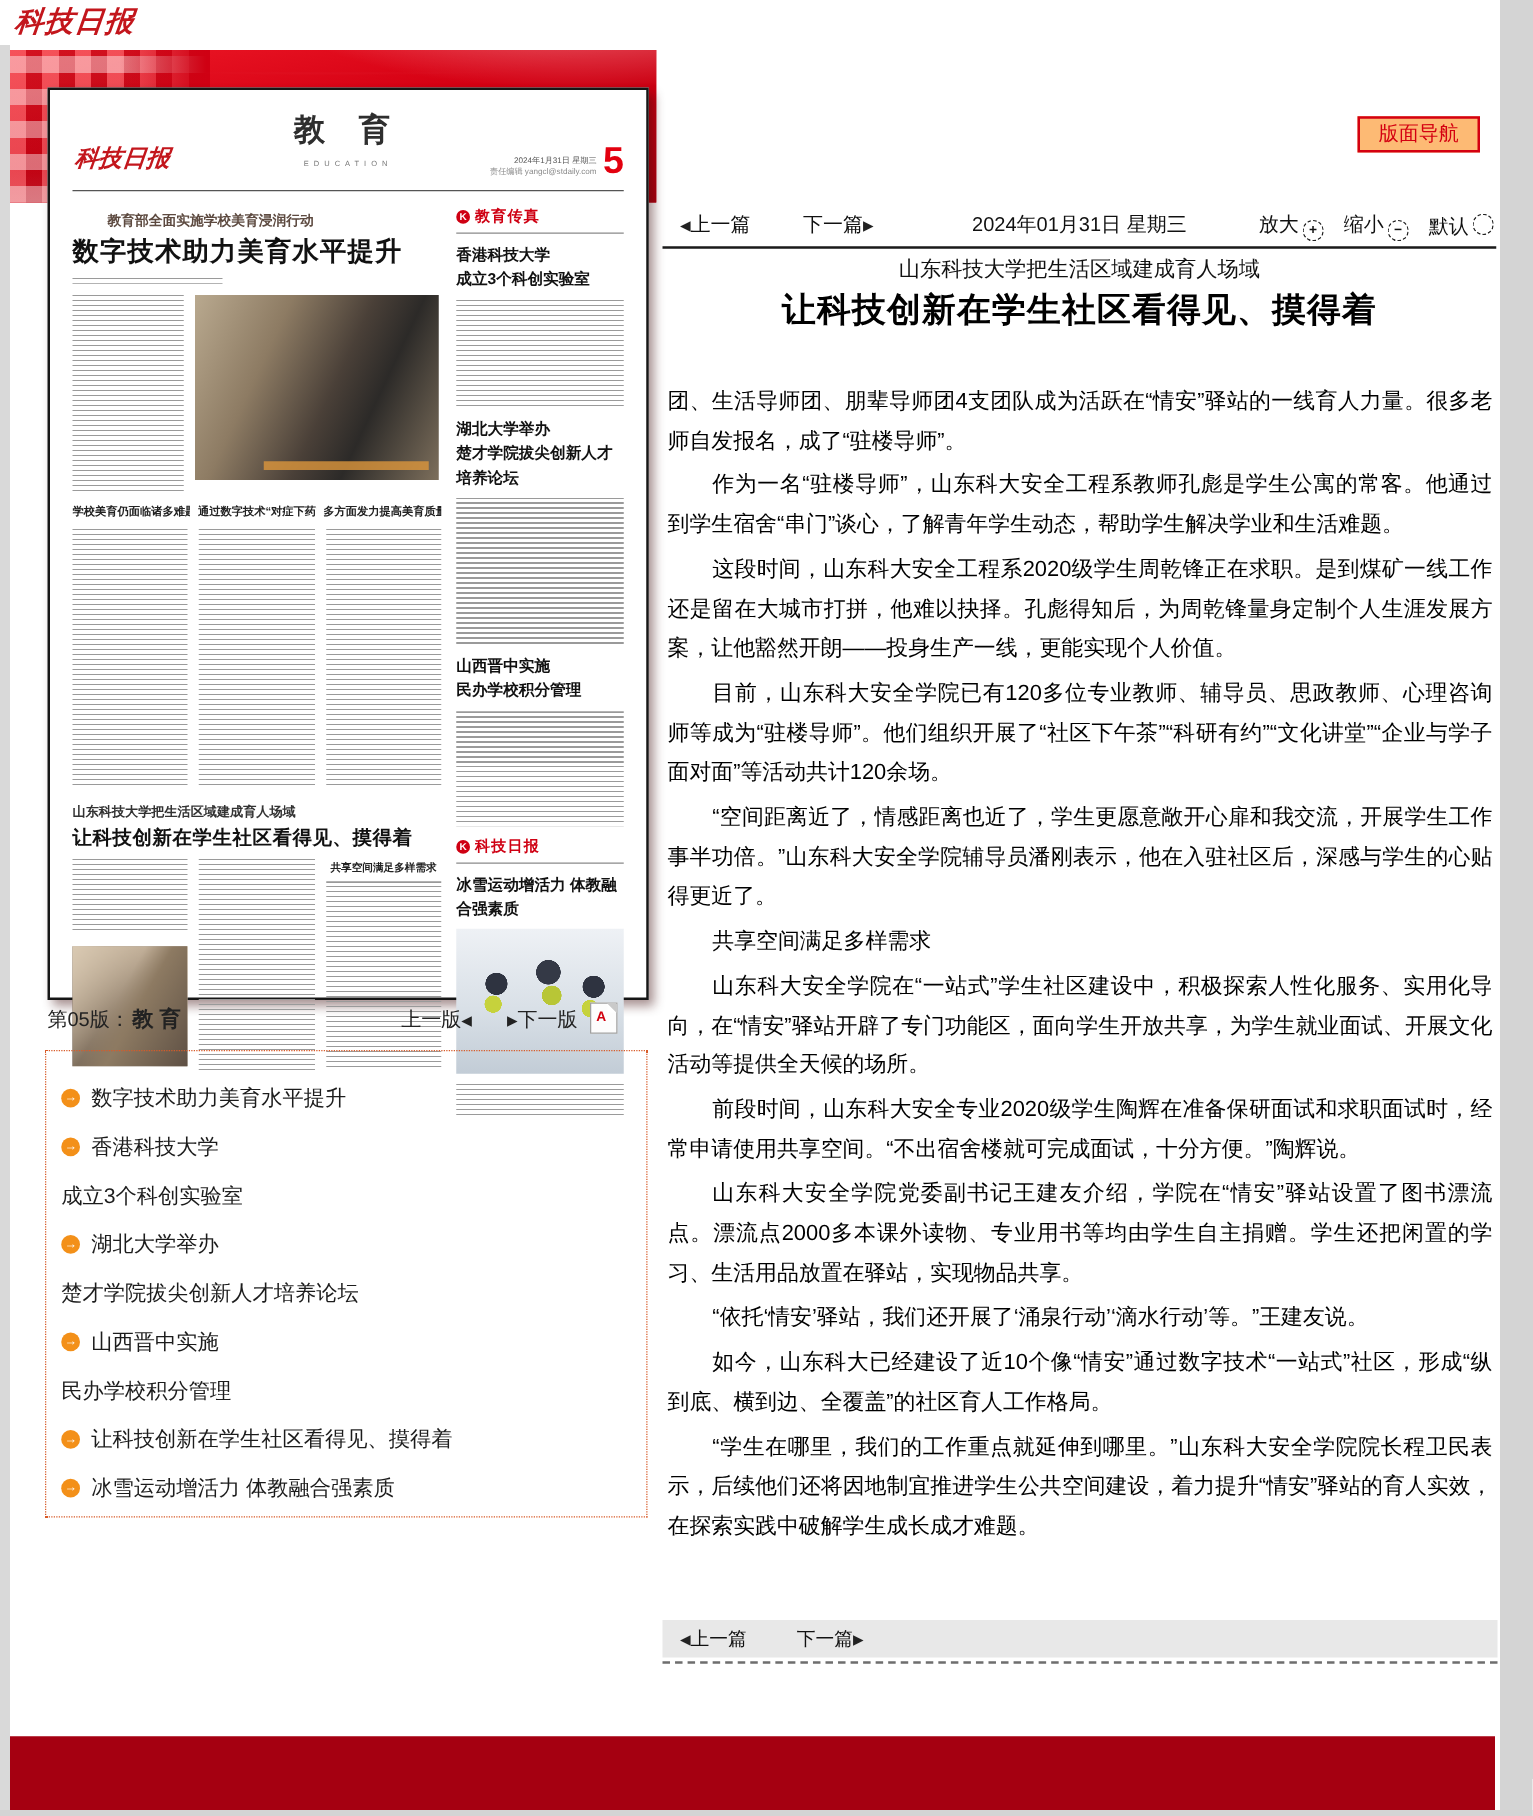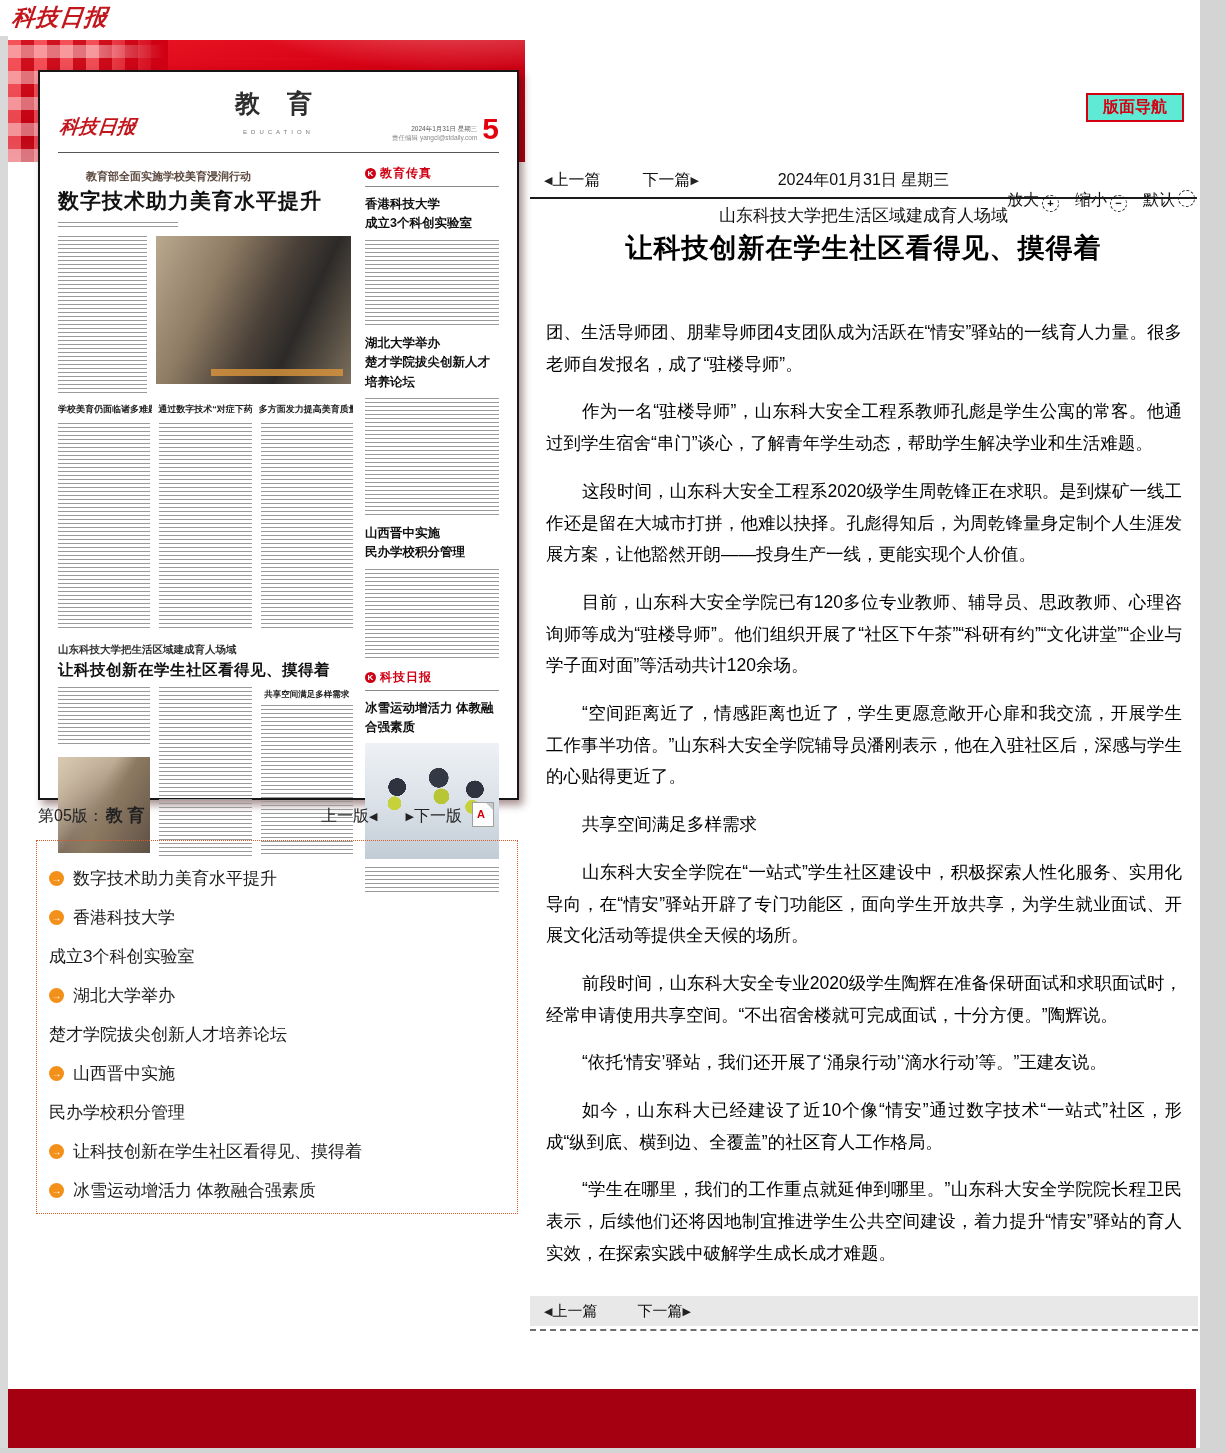--- a/index.html
+++ b/index.html
@@ -92,33 +92,33 @@
   .pdf:before{content:"";position:absolute;right:0;top:0;border-style:solid;border-width:0 7px 7px 0;
               border-color:transparent #c9c9c9 #fff transparent;}
   .pdf:after{content:"A";position:absolute;left:4px;top:5px;font-size:11px;font-weight:bold;color:#d1000e;}
   .listbox{left:36px;top:840px;width:482px;height:374px;border:1px dotted #d85b28;box-sizing:border-box;
            padding:18px 12px 10px;}
   .li-row{display:flex;align-items:center;gap:9px;height:39px;font-size:17px;color:#1c1c1c;}
   .bullet{width:15px;height:15px;border-radius:50%;background:#f39019;color:#fff;flex:none;
           display:flex;align-items:center;justify-content:center;font-size:10px;font-weight:bold;line-height:1;}
 
   
-  .navbtn{left:1086px;top:93px;width:94px;height:25px;border:2px solid #d40011;color:#d40011;background:#5eead4;
-          font-size:16px;font-weight:bold;display:flex;align-items:center;justify-content:center;cursor:pointer;}
+  .navbtn{left:1086px;top:93px;width:94px;height:25px;border:2px solid #d40011;color:#d40011;background:#fdba74;
+          font-size:16px;font-weight:normal;display:flex;align-items:center;justify-content:center;cursor:pointer;}
   .topnav{left:530px;top:167px;width:667px;height:26px;font-size:16px;color:#111;}
   .tn-left{position:absolute;left:14px;top:3px;display:flex;gap:42px;}
   .tn-date{position:absolute;left:0;width:100%;top:3px;text-align:center;}
-  .tn-right{position:absolute;right:2px;top:3px;display:flex;gap:16px;align-items:center;margin-top:20px;}
+  .tn-right{position:absolute;right:2px;top:3px;display:flex;gap:16px;align-items:center;}
   .zicon{display:inline-flex;width:15px;height:15px;border:1px dashed #222;border-radius:50%;align-items:center;
          justify-content:center;font-size:11px;font-weight:bold;color:#111;margin-left:3px;vertical-align:-2px;}
   .hr-black{left:530px;top:197px;width:667px;height:2px;background:#1a1a1a;}
   .a-kicker{left:530px;top:204px;width:667px;text-align:center;font-size:17px;color:#111;}
   .a-title{left:530px;top:230px;width:667px;text-align:center;font-size:27px;font-weight:bold;color:#000;letter-spacing:1px;}
   .a-body{left:530px;top:301px;width:668px;font-size:17.5px;line-height:31.7px;color:#000;text-align:justify;}
-  .a-body p{margin:16px;text-indent:2.05em;}
+  .a-body p{margin:4px;text-indent:2.05em;}
   .a-body p.noind{text-indent:0;}
   .botnav{left:530px;top:1296px;width:668px;height:30px;background:#e8e8e8;font-size:15px;color:#111;
           display:flex;align-items:center;gap:40px;padding-left:14px;box-sizing:border-box;}
   .dashline{left:530px;top:1329px;width:668px;height:0;border-top:2px dashed #6e6e6e;}
   .footer{left:8px;top:1389px;width:1188px;height:59px;background:#a50011;}
 </style>
 </head>
 <body>
 
 <div class="abs edge-left"></div>
@@ -278,20 +278,21 @@
 <div class="abs a-title">让科技创新在学生社区看得见、摸得着</div>
 <div class="abs a-body">
   <p class="noind">团、生活导师团、朋辈导师团4支团队成为活跃在“情安”驿站的一线育人力量。很多老师自发报名，成了“驻楼导师”。</p>
   <p>作为一名“驻楼导师”，山东科大安全工程系教师孔彪是学生公寓的常客。他通过到学生宿舍“串门”谈心，了解青年学生动态，帮助学生解决学业和生活难题。</p>
   <p>这段时间，山东科大安全工程系2020级学生周乾锋正在求职。是到煤矿一线工作还是留在大城市打拼，他难以抉择。孔彪得知后，为周乾锋量身定制个人生涯发展方案，让他豁然开朗——投身生产一线，更能实现个人价值。</p>
   <p>目前，山东科大安全学院已有120多位专业教师、辅导员、思政教师、心理咨询师等成为“驻楼导师”。他们组织开展了“社区下午茶”“科研有约”“文化讲堂”“企业与学子面对面”等活动共计120余场。</p>
   <p>“空间距离近了，情感距离也近了，学生更愿意敞开心扉和我交流，开展学生工作事半功倍。”山东科大安全学院辅导员潘刚表示，他在入驻社区后，深感与学生的心贴得更近了。</p>
   <p>共享空间满足多样需求</p>
   <p>山东科大安全学院在“一站式”学生社区建设中，积极探索人性化服务、实用化导向，在“情安”驿站开辟了专门功能区，面向学生开放共享，为学生就业面试、开展文化活动等提供全天候的场所。</p>
   <p>前段时间，山东科大安全专业2020级学生陶辉在准备保研面试和求职面试时，经常申请使用共享空间。“不出宿舍楼就可完成面试，十分方便。”陶辉说。</p>
+  <p>山东科大安全学院党委副书记王建友介绍，学院在“情安”驿站设置了图书漂流点。漂流点2000多本课外读物、专业用书等均由学生自主捐赠。学生还把闲置的学习、生活用品放置在驿站，实现物品共享。</p>
   <p>“依托‘情安’驿站，我们还开展了‘涌泉行动’‘滴水行动’等。”王建友说。</p>
   <p>如今，山东科大已经建设了近10个像“情安”通过数字技术“一站式”社区，形成“纵到底、横到边、全覆盖”的社区育人工作格局。</p>
   <p>“学生在哪里，我们的工作重点就延伸到哪里。”山东科大安全学院院长程卫民表示，后续他们还将因地制宜推进学生公共空间建设，着力提升“情安”驿站的育人实效，在探索实践中破解学生成长成才难题。</p>
 </div>
 
 <div class="abs botnav">
   <span><span class="arr">◀</span><span>上一篇</span></span>
   <span><span>下一篇</span><span class="arr">▶</span></span>
 </div>
 <div class="abs dashline"></div>

